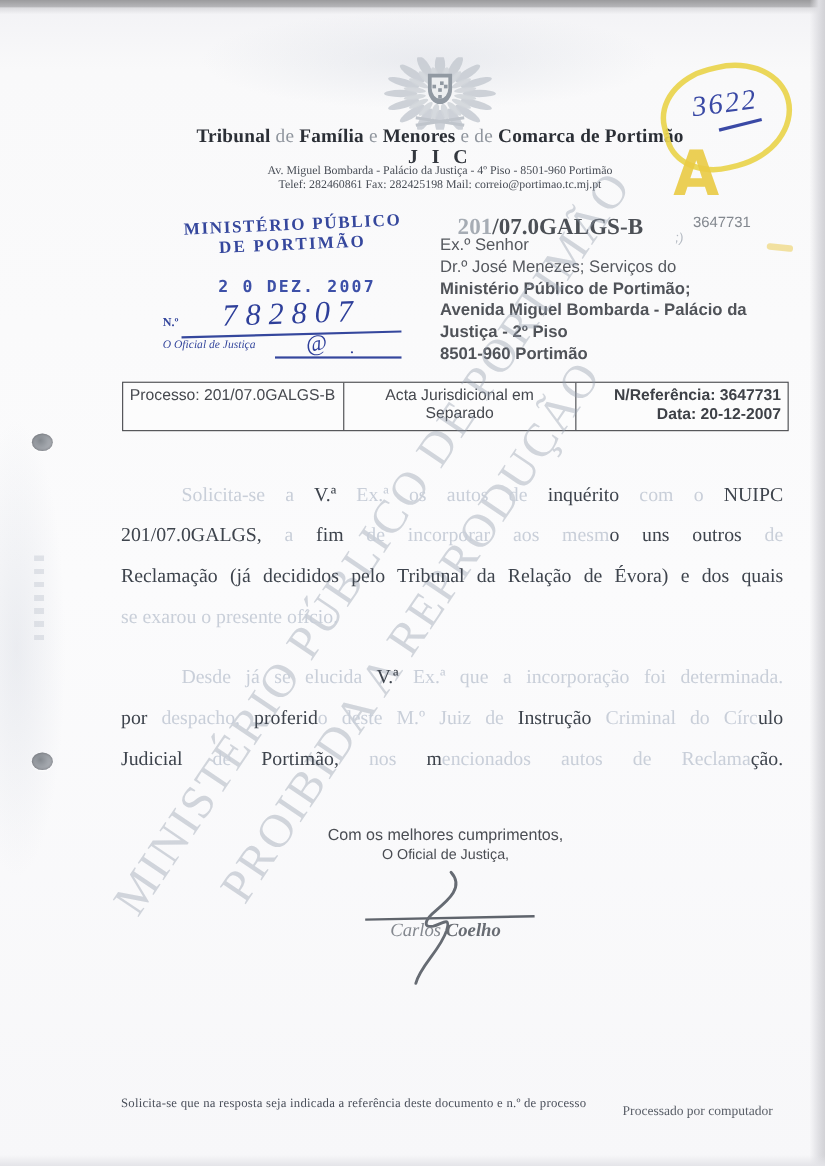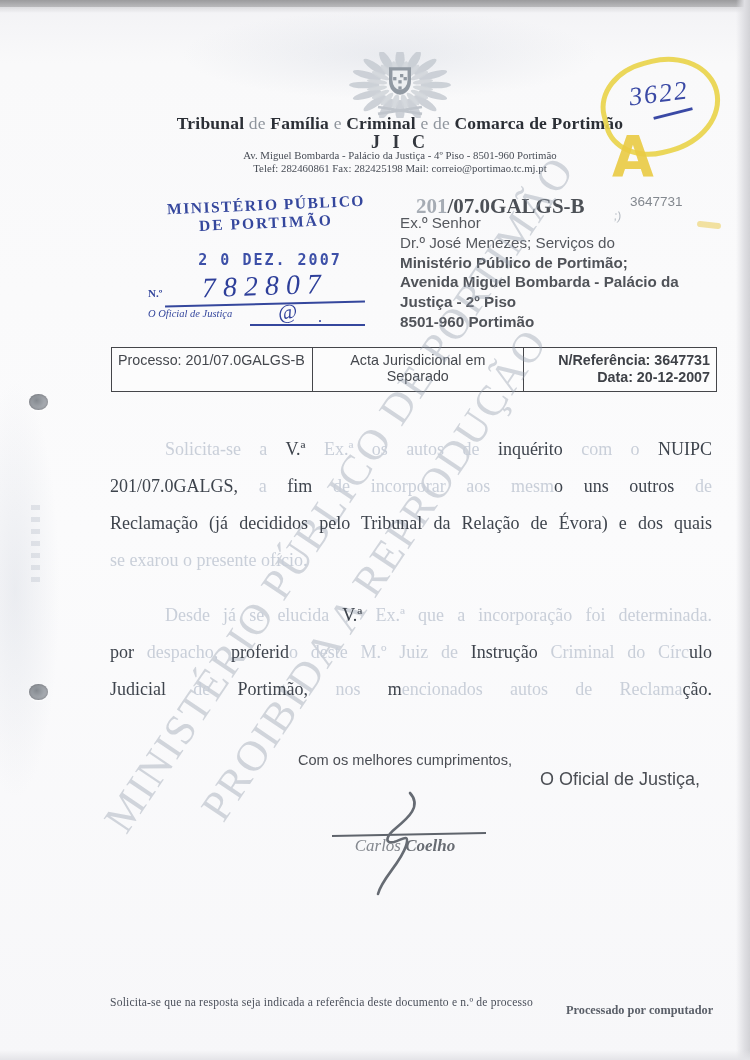--- a/index.html
+++ b/index.html
@@ -75,28 +75,28 @@
   .bline{height:37px;line-height:37px;text-align:justify;text-align-last:justify;white-space:normal;}
   .bline.indent{text-indent:55px;}
   .bline.last{text-align-last:left;}
   .para2{margin-top:18px;}
   .f{color:#c9cfd9;}
   .d{color:#3e444d;}
 
   
   .close1{left:110px;top:752px;width:590px;text-align:center;font-family:"Liberation Sans",sans-serif;
           font-size:14.6px;color:#4b4e54;}
-  .close2{left:110px;top:769px;width:590px;text-align:right;font-family:"Liberation Sans",sans-serif;
-          font-size:18px;color:#4b4e54;}
+  .close2{left:110px;top:769px;width:590px;text-align:center;font-family:"Liberation Sans",sans-serif;
+          font-size:13px;color:#4b4e54;}
   .signame{left:315px;top:836px;width:180px;text-align:center;font-style:italic;font-size:17px;color:#84888f;}
   .signame b{color:#686c73;}
 
   
   .fnote{left:110px;top:996px;font-size:11.6px;font-weight:normal;color:#4a4f5a;letter-spacing:.2px;text-align:right;}
-  .fproc{left:566px;top:1003px;font-size:12.3px;color:#5a5f68;font-weight:bold;}
+  .fproc{left:566px;top:1003px;font-size:12.3px;color:#5a5f68;}
 
   
   .ycircle{left:601px;top:58px;width:110px;height:86px;border:5px solid #e9d44c;
            border-radius:48% 52% 55% 45%;transform:rotate(-14deg);opacity:.92;}
   .ynum{left:629px;top:79px;font-style:italic;font-size:26px;color:#3a49a5;letter-spacing:2px;transform:rotate(-7deg);}
   .ynum-line{left:653px;top:112px;width:40px;height:2.5px;background:#3a49a5;transform:rotate(-14deg);}
   .ycorner{left:612px;top:126px;font-family:"DejaVu Sans",sans-serif;font-weight:bold;
            font-size:54px;color:#eacb44;opacity:.9;transform:scaleY(1.05);}
 </style>
 </head>
@@ -225,21 +225,21 @@
         <rect x="-1.2,-8" y="-8" width="2.4" height="2.4"></rect>
         <rect x="-1.2" y="-3.5" width="2.4" height="2.4"></rect>
         <rect x="-5" y="-5.8" width="2.4" height="2.4"></rect>
         <rect x="2.6" y="-5.8" width="2.4" height="2.4"></rect>
         <rect x="-1.2" y="1" width="2.4" height="2.4"></rect>
       </g>
       <path d="M-16,16 L16,21 M-16,21 L16,16" stroke="#c0c5cc" stroke-width="2" fill="none"></path>
     </svg>
   </div>
 
-  <div class="abs title"><span class="tb">Tribunal </span><span class="tl">de </span><span class="tb">Família </span><span class="tl">e </span><span class="tb">Criminal </span><span class="tl">e de </span><span class="tb">Comarca de Portimão</span></div>
+  <div class="abs title"><span class="tb">Tribunal </span><span class="tl">de </span><span class="tb">Família </span><span class="tl">e </span><span class="tb">Menores </span><span class="tl">e de </span><span class="tb">Comarca de Portimão</span></div>
   <div class="abs jic">J I C</div>
   <div class="abs addr" style="top:149px;">Av. Miguel Bombarda - Palácio da Justiça - 4º Piso - 8501-960 Portimão</div>
   <div class="abs addr" style="top:162px;">Telef: 282460861   Fax: 282425198 Mail: correio@portimao.tc.mj.pt</div>
 
   <div class="abs ycircle"></div>
   <div class="abs ynum">3622</div>
   <div class="abs ynum-line"></div>
   <div class="abs ycorner">A</div>
 
   <div>

